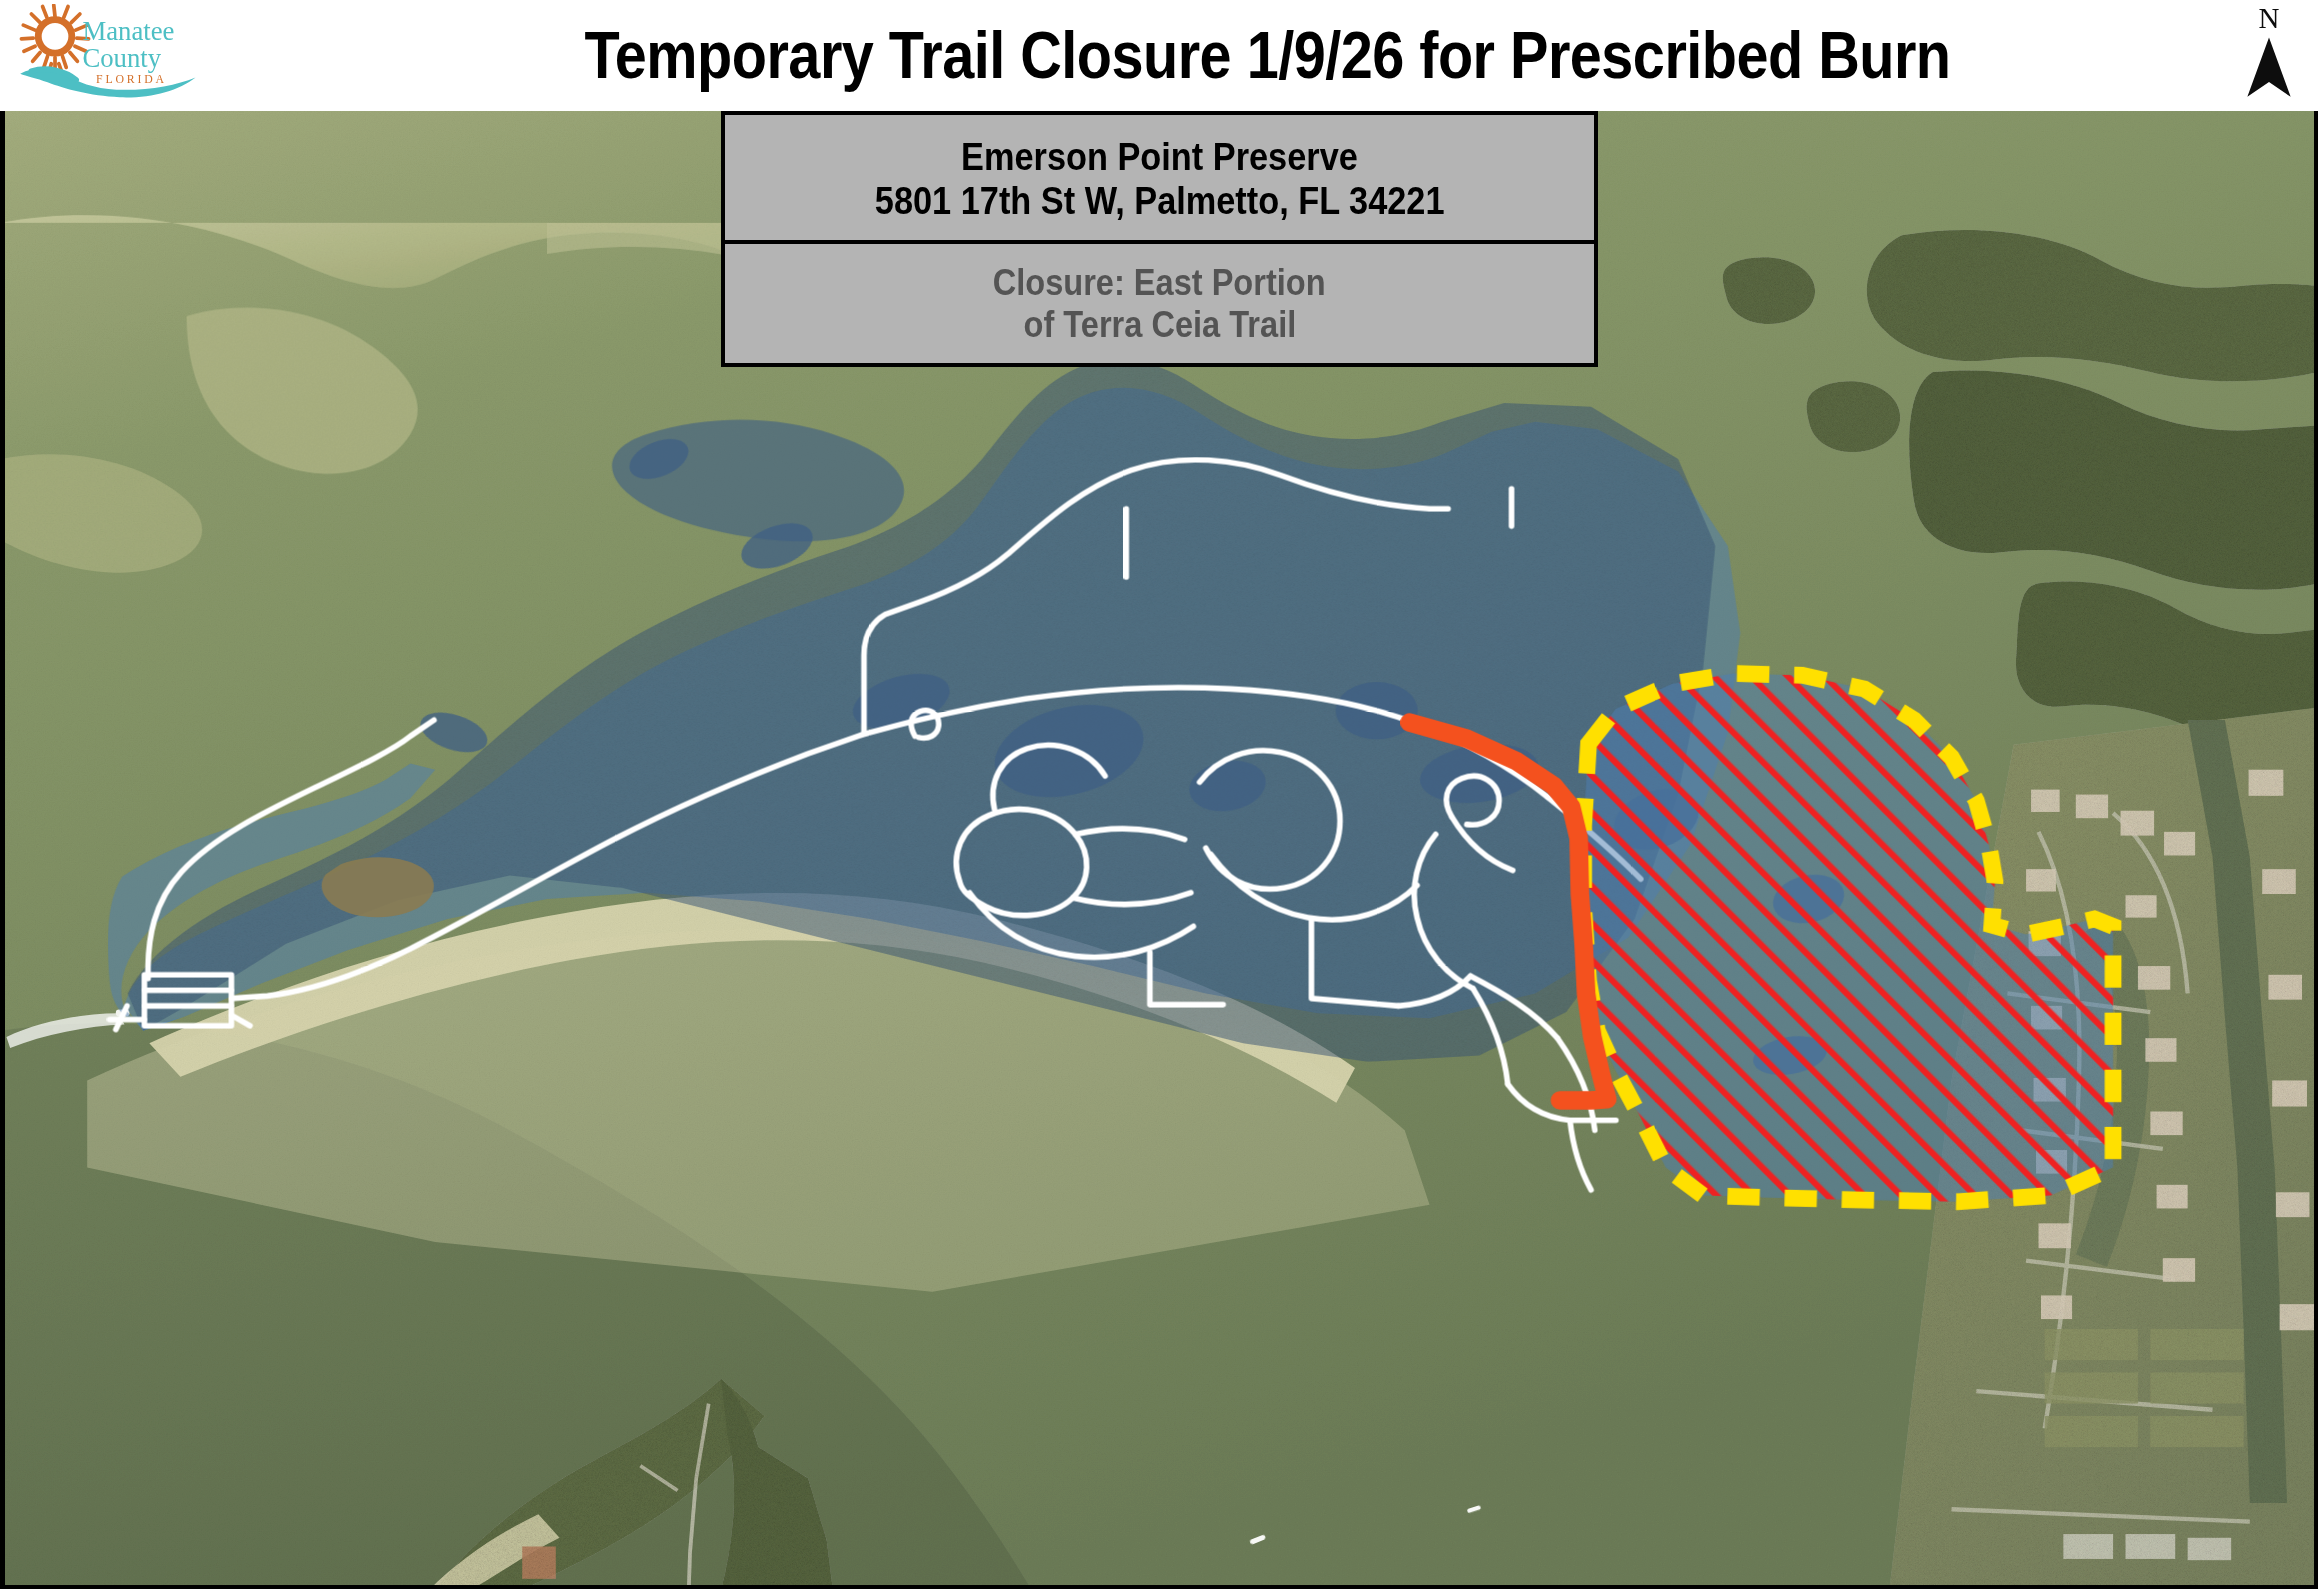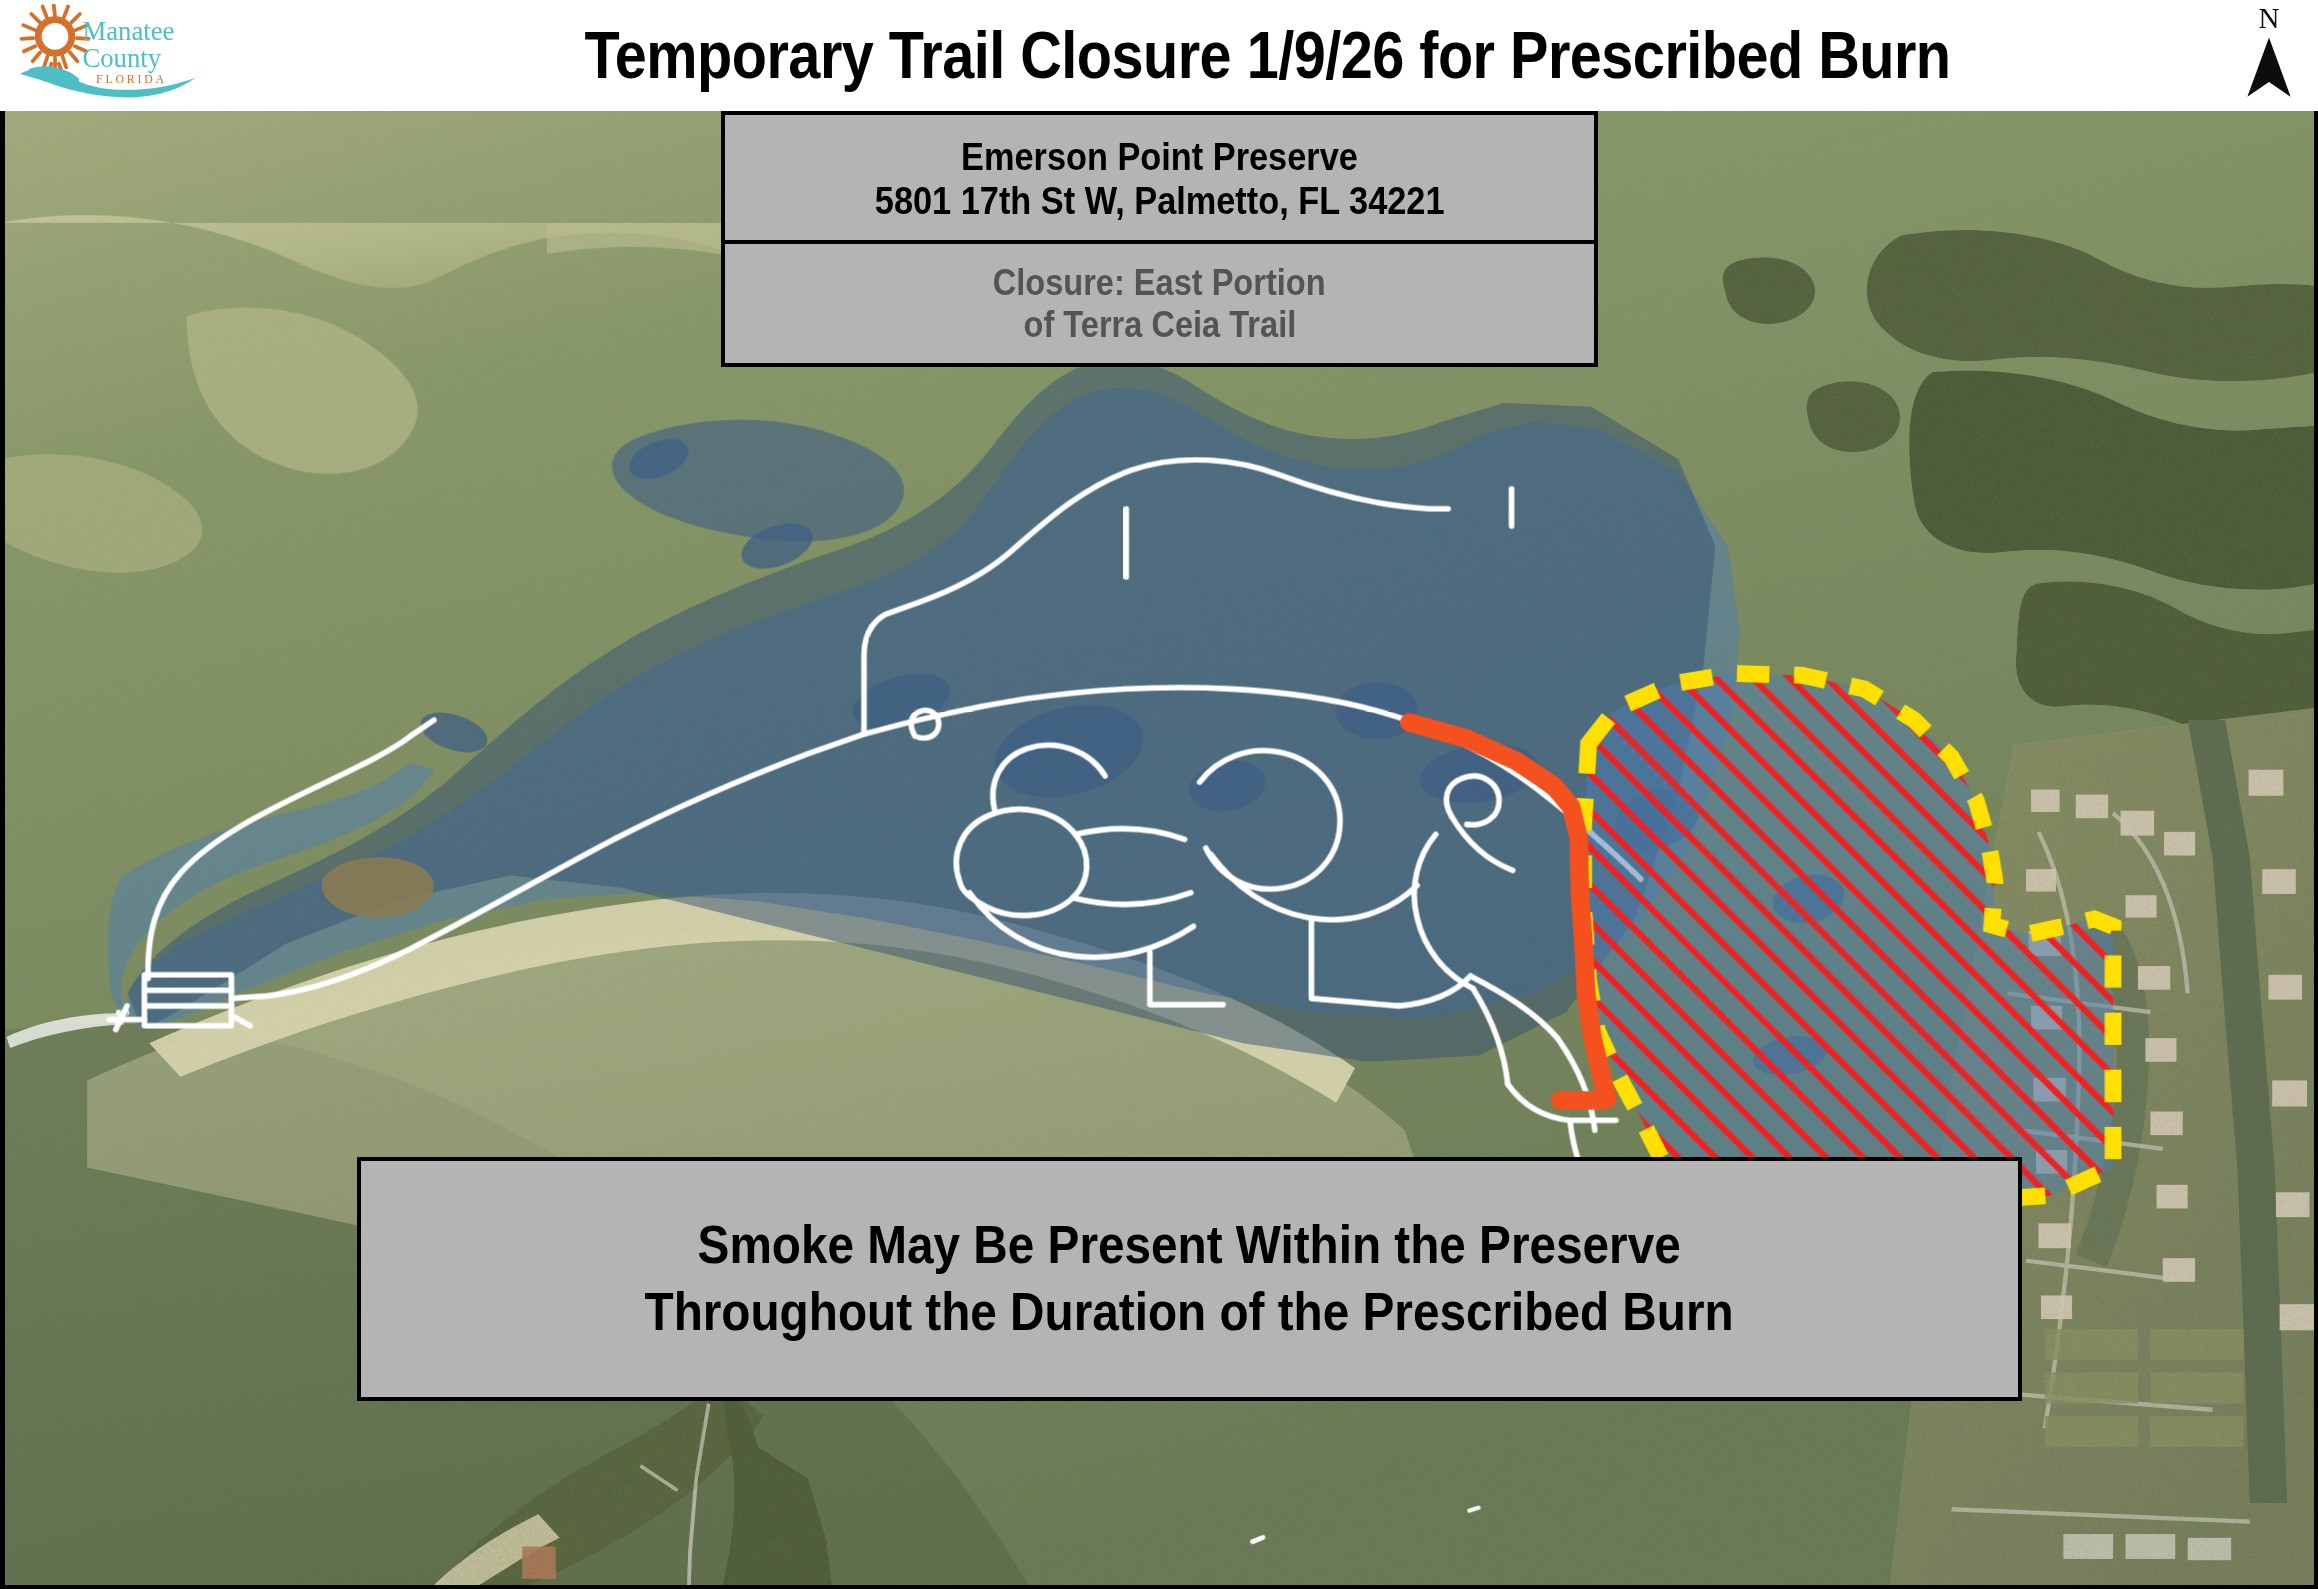--- a/index.html
+++ b/index.html
@@ -532,19 +532,15 @@
     <div class="row-top">
       <div class="ib-line">Emerson Point Preserve</div>
       <div class="ib-line">5801 17th St W, Palmetto, FL 34221</div>
     </div>
     <div class="row-bot">
       <div class="ib-line">Closure: East Portion</div>
       <div class="ib-line">of Terra Ceia Trail</div>
     </div>
   </div>
 
-  <div class="info-box" id="smoke-box">
-    <div class="sm-line">Smoke May Be Present Within the Preserve</div>
-    <div class="sm-line">Throughout the Duration of the Prescribed Burn</div>
-  </div>
 
 </div>
 
 
 </body></html>

